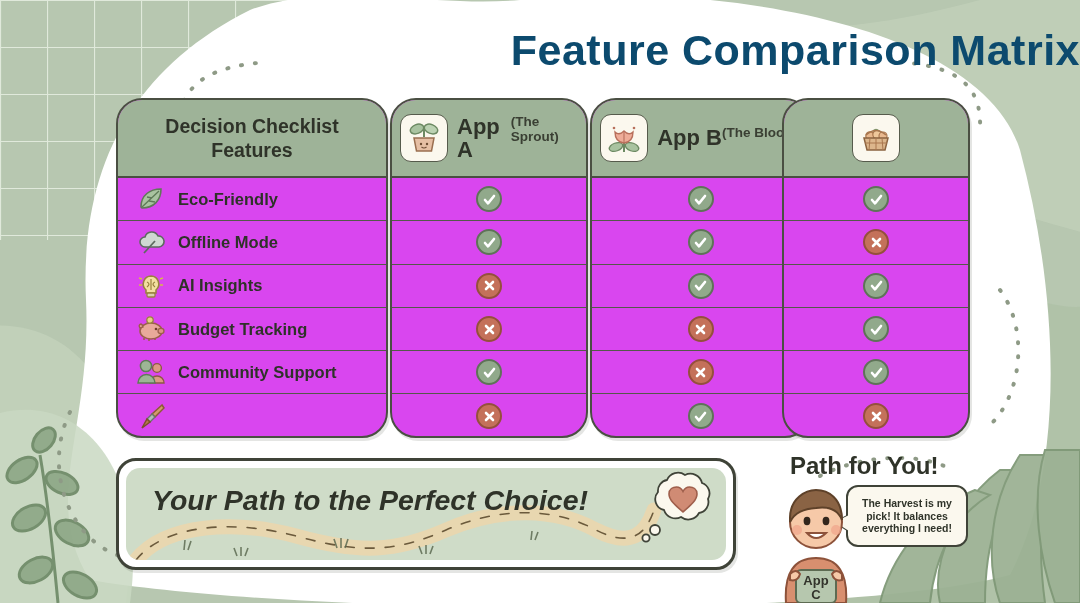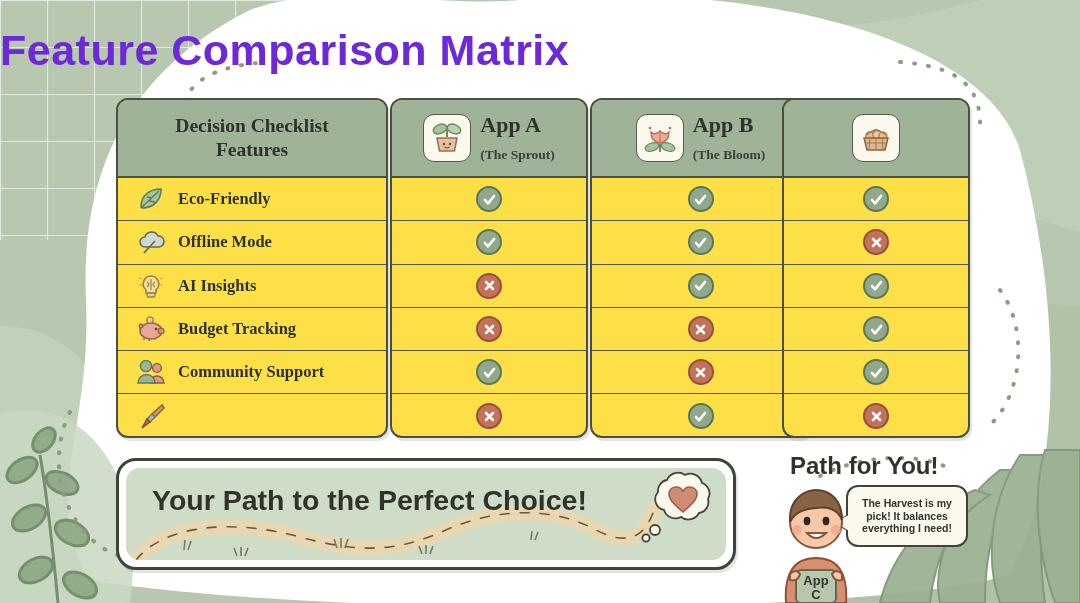--- a/index.html
+++ b/index.html
@@ -12,56 +12,55 @@
 
   
   #bg { position: absolute; inset: 0; z-index: 0; }
 
   
   #stage { position: absolute; inset: 0; z-index: 5; }
 
   
   .title {
     position: absolute; top: 26px; left: 0; width: 1080px;
-    text-align: left;
-    font-size: 43px; font-weight: 700; color: #6d28d9;
+    text-align: right;
+    font-size: 43px; font-weight: 700; color: #0c4a6e;
     letter-spacing: .5px;
   }
 
   
   .matrix { position: absolute; left: 116px; top: 98px; width: 854px; height: 340px; }
 
   .col {
     position: absolute; top: 0; bottom: 0;
     border: 2.4px solid #4a4f42;
-    border-radius: 12px;
+    border-radius: 26px;
     overflow: hidden;
-    background: #fde047;
+    background: #d946ef;
     box-shadow: 2px 3px 0 rgba(90,95,80,.16);
-    font-family: Liberation Serif, serif;
   }
   .col-features { left: 0; width: 272px; }
   .col-a { left: 274px; width: 198px; }
   .col-b { left: 474px; width: 221px; }
   .col-c { left: 666px; width: 188px; }
 
   .col-head {
     height: 78px; background: #9eb398;
     border-bottom: 2.2px solid #4a4f42;
     display: flex; align-items: center; justify-content: center;
     gap: 9px; padding: 0 8px;
   }
   .col-features .col-head { flex-direction: column; gap: 1px; }
   .head-title {
     font-size: 19.5px; font-weight: 700; color: #2f3329; line-height: 1.16;
     text-align: center;
   }
   .app-name { font-size: 22px; font-weight: 700; color: #2f3329; line-height: 1.05; }
   .app-sub { font-size: 13.5px; font-weight: 600; color: #3a3f33; line-height: 1.1; }
-  .app-text { display: flex; flex-direction: column; gap: 12px; }
+  .app-text { display: flex; flex-direction: row; }
 
   .app-icon {
     width: 48px; height: 48px; border-radius: 11px;
     background: #fbf8ee; border: 1.8px solid #565b4c;
     display: flex; align-items: center; justify-content: center;
     flex: 0 0 auto;
   }
 
   .cells { display: flex; flex-direction: column; }
   .cell {
@@ -82,21 +81,21 @@
 
   
   .banner {
     position: absolute; left: 116px; top: 458px; width: 620px; height: 112px;
     border: 3px solid #3f4338; border-radius: 20px;
     background: #ffffff; padding: 7px;
     box-shadow: 2px 3px 0 rgba(90,95,80,.16);
   }
   .banner-inner {
     width: 100%; height: 100%; border-radius: 14px;
-    background: #cfdcc8; position: relative; overflow: hidden;
+    background: #cfdcc8; position: relative; overflow: hidden; font-style: italic;
   }
   .banner-text {
     position: absolute; left: 26px; top: 16px;
     font-size: 28.5px; font-weight: 700; color: #2f3329;
   }
 
   
   .best {
     position: absolute; left: 790px; top: 452px;
     font-size: 24px; font-weight: 700; color: #2f3329;

